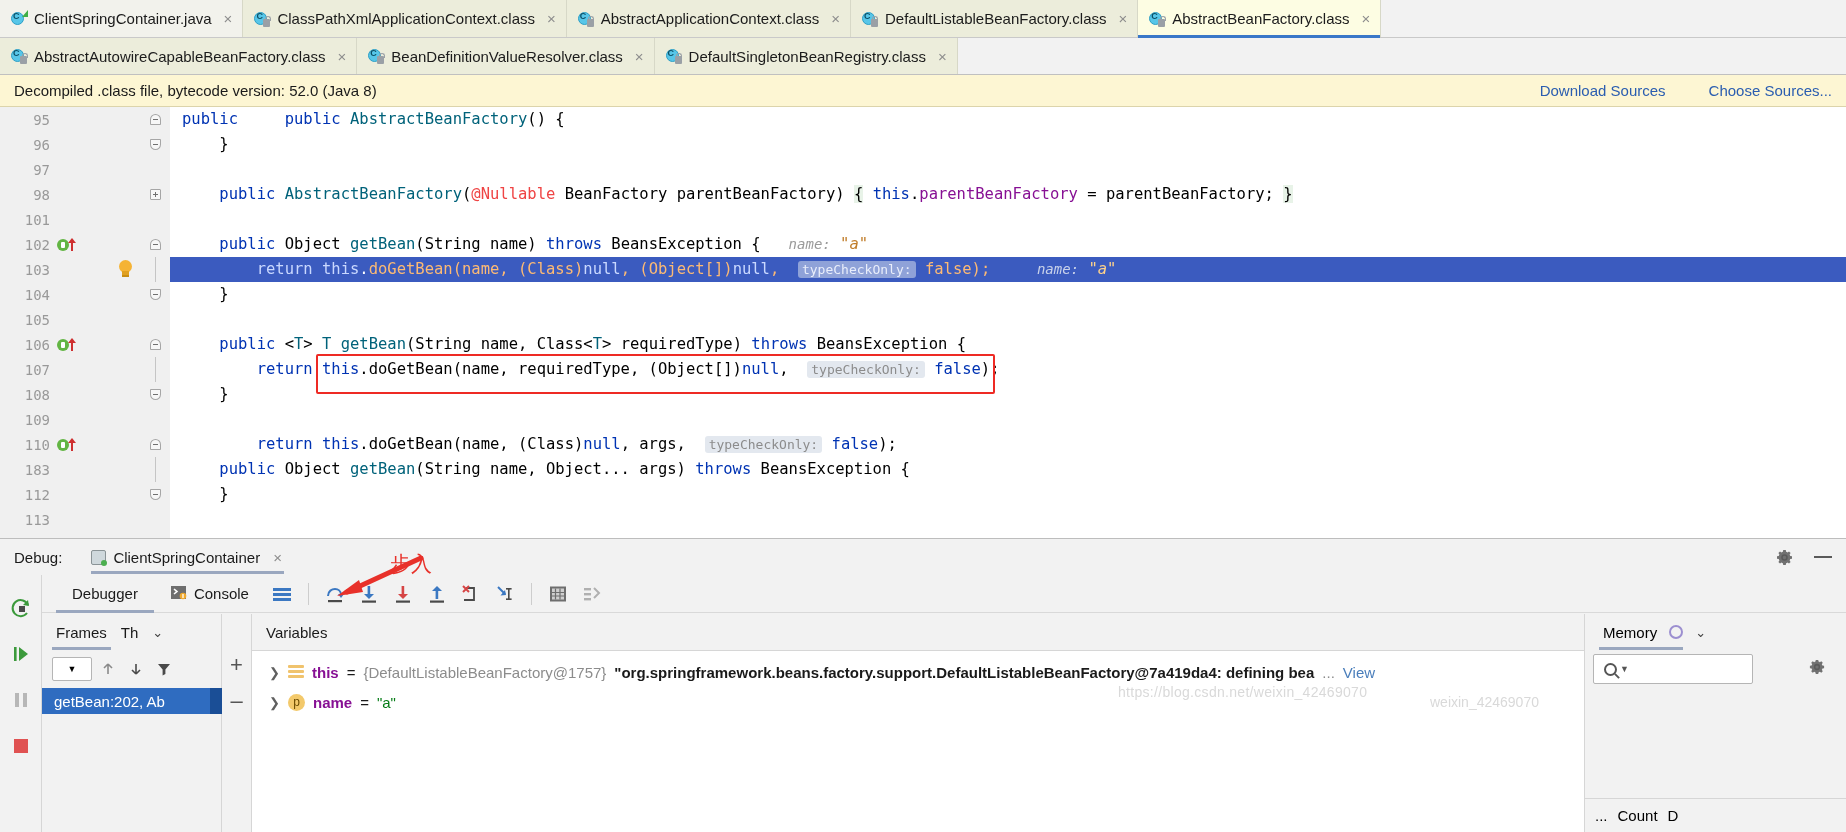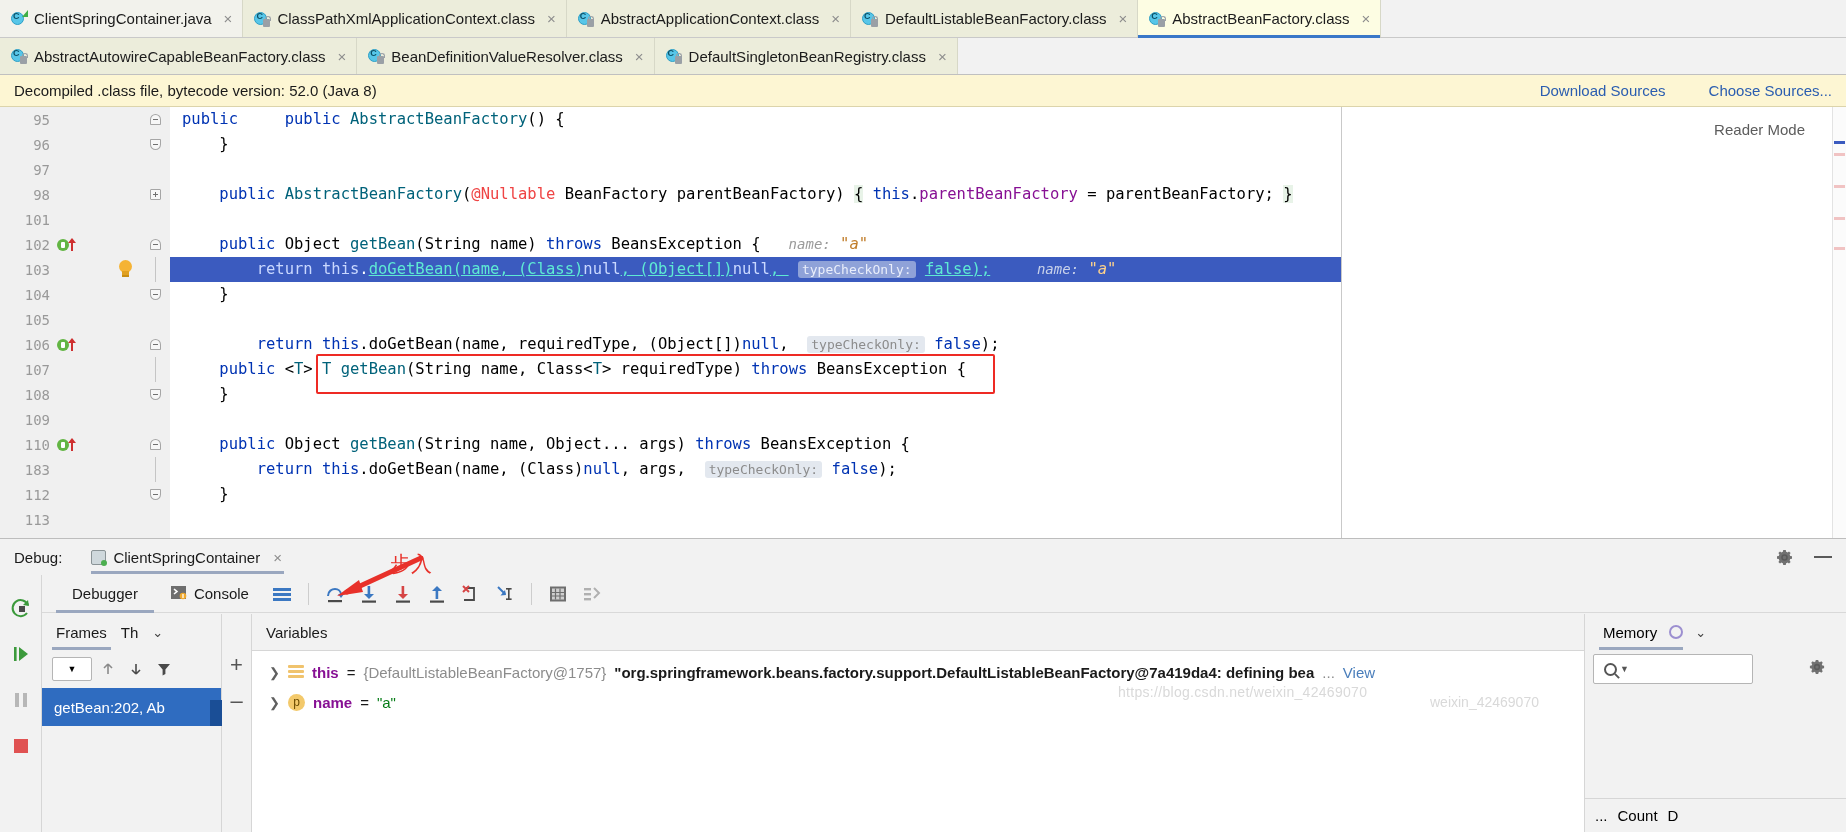--- a/index.html
+++ b/index.html
@@ -138,21 +138,21 @@
     flex:1; position:relative; background:#ffffff;
     font-family:"DejaVu Sans Mono", monospace; font-size:15.5px;
     overflow:hidden;
   }
   .cline{
     height:25px; line-height:25px; white-space:pre; padding-left:12px;
     position:relative;
   }
   .cline.current{ background:#3b5bbf; color:#ffffff; }
   .cline.current .kw{color:#c9d8ff;}
-  .cline.current .tok{color:#5eead4;text-decoration:underline;}
+  .cline.current .tok{color:#fdba74;}
 
   .kw{color:#0033b3;}
   .mth{color:#00627a;}
   .fld{color:#871094;}
   .ann{color:#ef4444;}
   .gen{color:#00627a;}
   .hint{color:#9a9a9a; font-style:italic; font-size:14px;}
   .hintval{color:#c07c28; font-style:italic;}
   .paramhint{
     background:#e3e8ef;color:#8c8c8c;font-size:13px;font-style:normal;
@@ -256,21 +256,21 @@
   .chev{font-size:13px;color:#3f3f3f;}
   .frames-toolbar{
     height:38px;display:flex;align-items:center;gap:4px;padding-left:10px;
   }
   .combo{
     width:40px;height:24px;border:1px solid #b5b5b5;background:#fff;border-radius:2px;
     display:flex;align-items:center;justify-content:center;
   }
   .ficon{width:24px;height:24px;display:flex;align-items:center;justify-content:center;}
   .frame-row{
-    height:38px;background:#2f6cc0;color:#ffffff;display:flex;align-items:center;
+    height:26px;background:#2f6cc0;color:#ffffff;display:flex;align-items:center;
     padding-left:12px;font-size:15px;white-space:nowrap;overflow:hidden;
   }
   .frame-scrollthumb{
     position:absolute;left:168px;bottom:0;width:12px;height:26px;background:#1a4e96;
   }
 
   .vars-gutter{
     width:30px;flex:0 0 30px;background:#f2f2f2;border-right:1px solid #d6d6d6;
     padding-top:40px;display:flex;flex-direction:column;align-items:center;gap:14px;
   }
@@ -546,42 +546,32 @@
     <div class="codearea">
       <div class="cline"><span class="kw">public</span> <span class="mth"></span><span></span><span class="kw">    public </span><span class="mth">AbstractBeanFactory</span>() {</div>
       <div class="cline">    }</div>
       <div class="cline"></div>
       <div class="cline"><span class="kw">    public </span><span class="mth">AbstractBeanFactory</span>(<span class="ann">@Nullable</span> BeanFactory parentBeanFactory) <span class="greenbg">{</span> <span class="kw">this</span>.<span class="fld">parentBeanFactory</span> = parentBeanFactory; <span class="greenbg">}</span></div>
       <div class="cline"></div>
       <div class="cline"><span class="kw">    public </span>Object <span class="mth">getBean</span>(String name) <span class="kw">throws</span> BeansException {   <span class="hint">name:</span> <span class="hintval">"a"</span></div>
       <div class="cline current">        <span class="kw">return</span> <span class="kw">this</span>.<span class="tok">doGetBean(name, (Class)</span><span class="kw">null</span><span class="tok">, (Object[])</span><span class="kw">null</span><span class="tok">, </span> <span class="paramhint">typeCheckOnly:</span> <span class="tok">false);</span>     <span class="hint" style="color:#c9d2ea">name:</span> <span class="hintval" style="color:#ffd38a">"a"</span></div>
       <div class="cline">    }</div>
       <div class="cline"></div>
+      <div class="cline"><span class="kw">    public </span>&lt;<span class="gen">T</span>&gt; <span class="gen">T</span> <span class="mth">getBean</span>(String name, Class&lt;<span class="gen">T</span>&gt; requiredType) <span class="kw">throws</span> BeansException {</div>
       <div class="cline">        <span class="kw">return</span> <span class="kw">this</span>.doGetBean(name, requiredType, (Object[])<span class="kw">null</span>,  <span class="paramhint">typeCheckOnly:</span> <span class="kw">false</span>);</div>
-      <div class="cline"><span class="kw">    public </span>&lt;<span class="gen">T</span>&gt; <span class="gen">T</span> <span class="mth">getBean</span>(String name, Class&lt;<span class="gen">T</span>&gt; requiredType) <span class="kw">throws</span> BeansException {</div>
       <div class="cline">    }</div>
       <div class="cline"></div>
+      <div class="cline">        <span class="kw">return</span> <span class="kw">this</span>.doGetBean(name, (Class)<span class="kw">null</span>, args,  <span class="paramhint">typeCheckOnly:</span> <span class="kw">false</span>);</div>
       <div class="cline"><span class="kw">    public </span>Object <span class="mth">getBean</span>(String name, Object... args) <span class="kw">throws</span> BeansException {</div>
-      <div class="cline">        <span class="kw">return</span> <span class="kw">this</span>.doGetBean(name, (Class)<span class="kw">null</span>, args,  <span class="paramhint">typeCheckOnly:</span> <span class="kw">false</span>);</div>
       <div class="cline">    }</div>
       <div class="cline"></div>
 
       <div class="hscroll"></div>
     </div>
 
-    <div class="readerpane">
-      <div class="readermode">Reader Mode</div>
-      <div class="markerbar">
-        <div class="mk" style="top:34px;background:#3b5bbf;"></div>
-        <div class="mk" style="top:46px;background:#f1c3c3;"></div>
-        <div class="mk" style="top:78px;background:#f1c3c3;"></div>
-        <div class="mk" style="top:110px;background:#f1c3c3;"></div>
-        <div class="mk" style="top:140px;background:#f1c3c3;"></div>
-      </div>
-    </div>
 
     <div class="redbox"></div>
   </div>
 
   <div class="debugpanel">
 
     <div class="dbg-header">
       <span class="dlabel">Debug:</span>
       <span class="dbg-tab">
         <span class="run-ic"></span>

